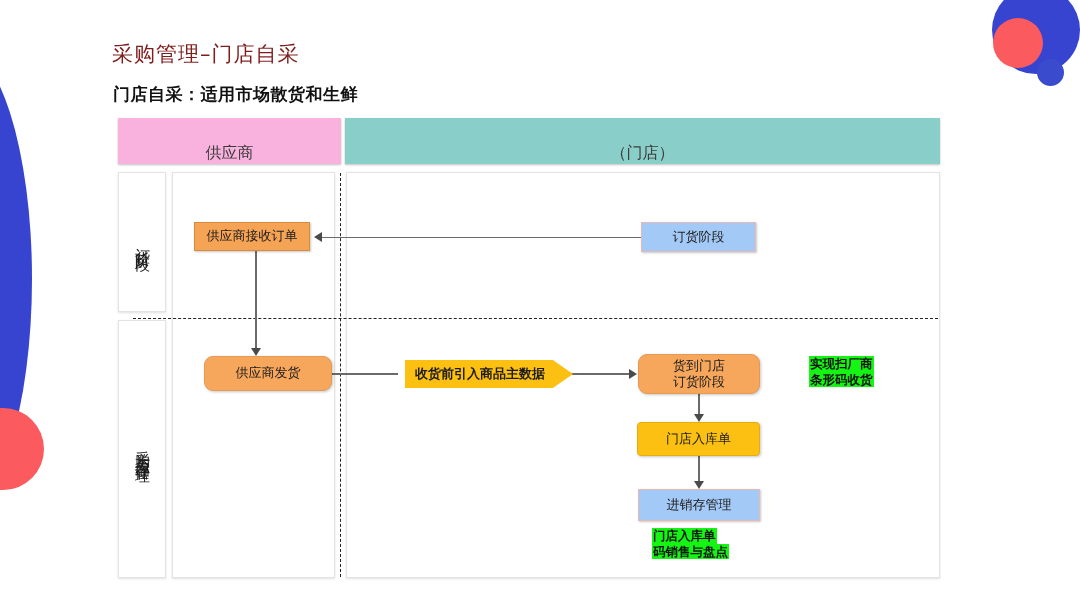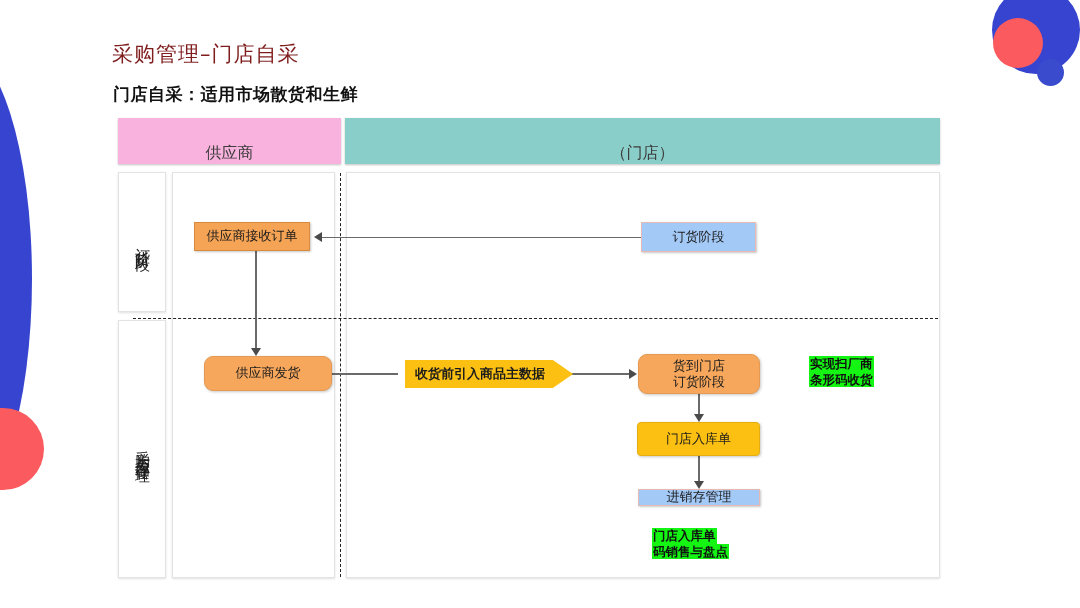--- a/index.html
+++ b/index.html
@@ -106,21 +106,21 @@
   .node.gold-round{
     background:#fcc013;border:1px solid #e5ae10;border-radius:4px;
     box-shadow:1px 1px 3px rgba(0,0,0,.22);
   }
 
   .n-supplier-receive{left:194px;top:222px;width:116px;height:29px;}
   .n-supplier-ship{left:192px;top:356px;width:128px;height:35px;margin-left:12px;}
   .n-store-order{left:641px;top:222px;width:115px;height:30px;}
   .n-goods-arrive{left:638px;top:354px;width:122px;height:40px;}
   .n-store-inbound{left:637px;top:422px;width:123px;height:34px;}
-  .n-inventory-mgmt{left:638px;top:489px;width:122px;height:17px;}
+  .n-inventory-mgmt{left:638px;top:489px;width:122px;height:32px;}
 
   
   .chevron{
     position:absolute;left:396px;top:360px;width:168px;height:28px;
     background:#fcc013;
     clip-path:polygon(0 0,88% 0,100% 50%,88% 100%,0 100%);
     display:flex;align-items:center;justify-content:flex-start;
     padding-left:10px;box-sizing:border-box;
     font-size:13px;font-weight:bold;color:#1c1c1c;
     filter:drop-shadow(1px 1px 2px rgba(0,0,0,.25));

